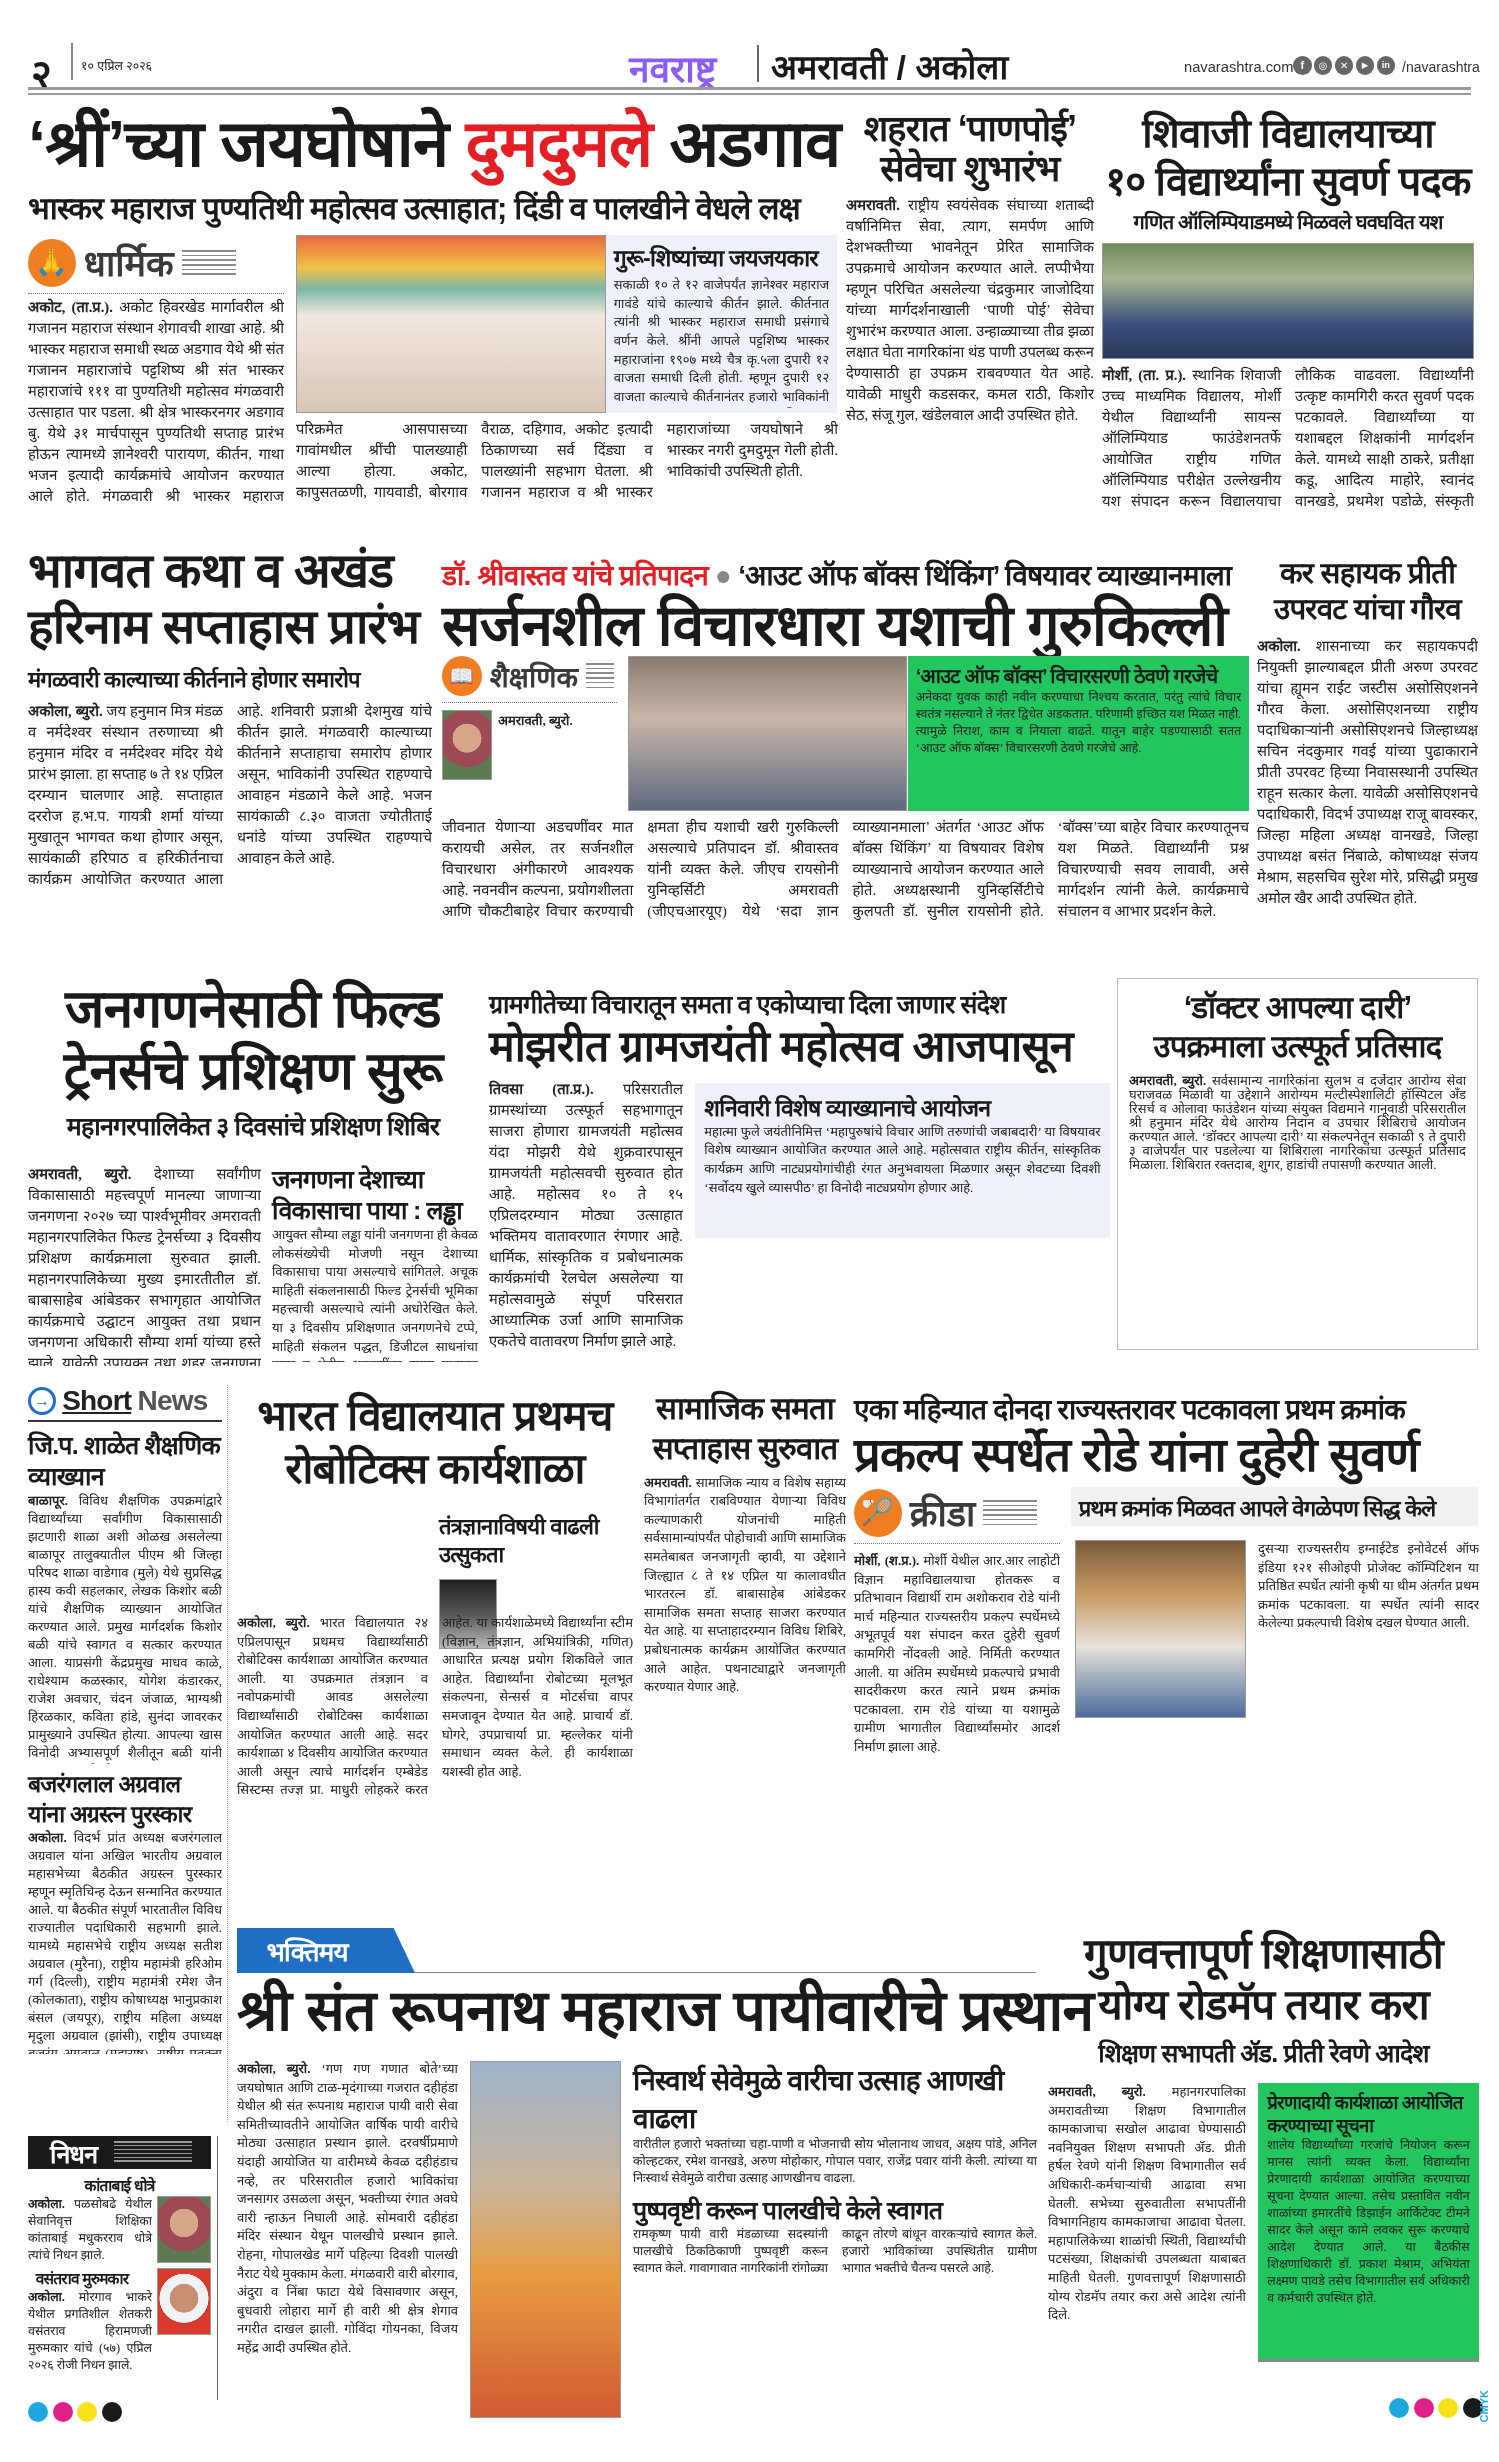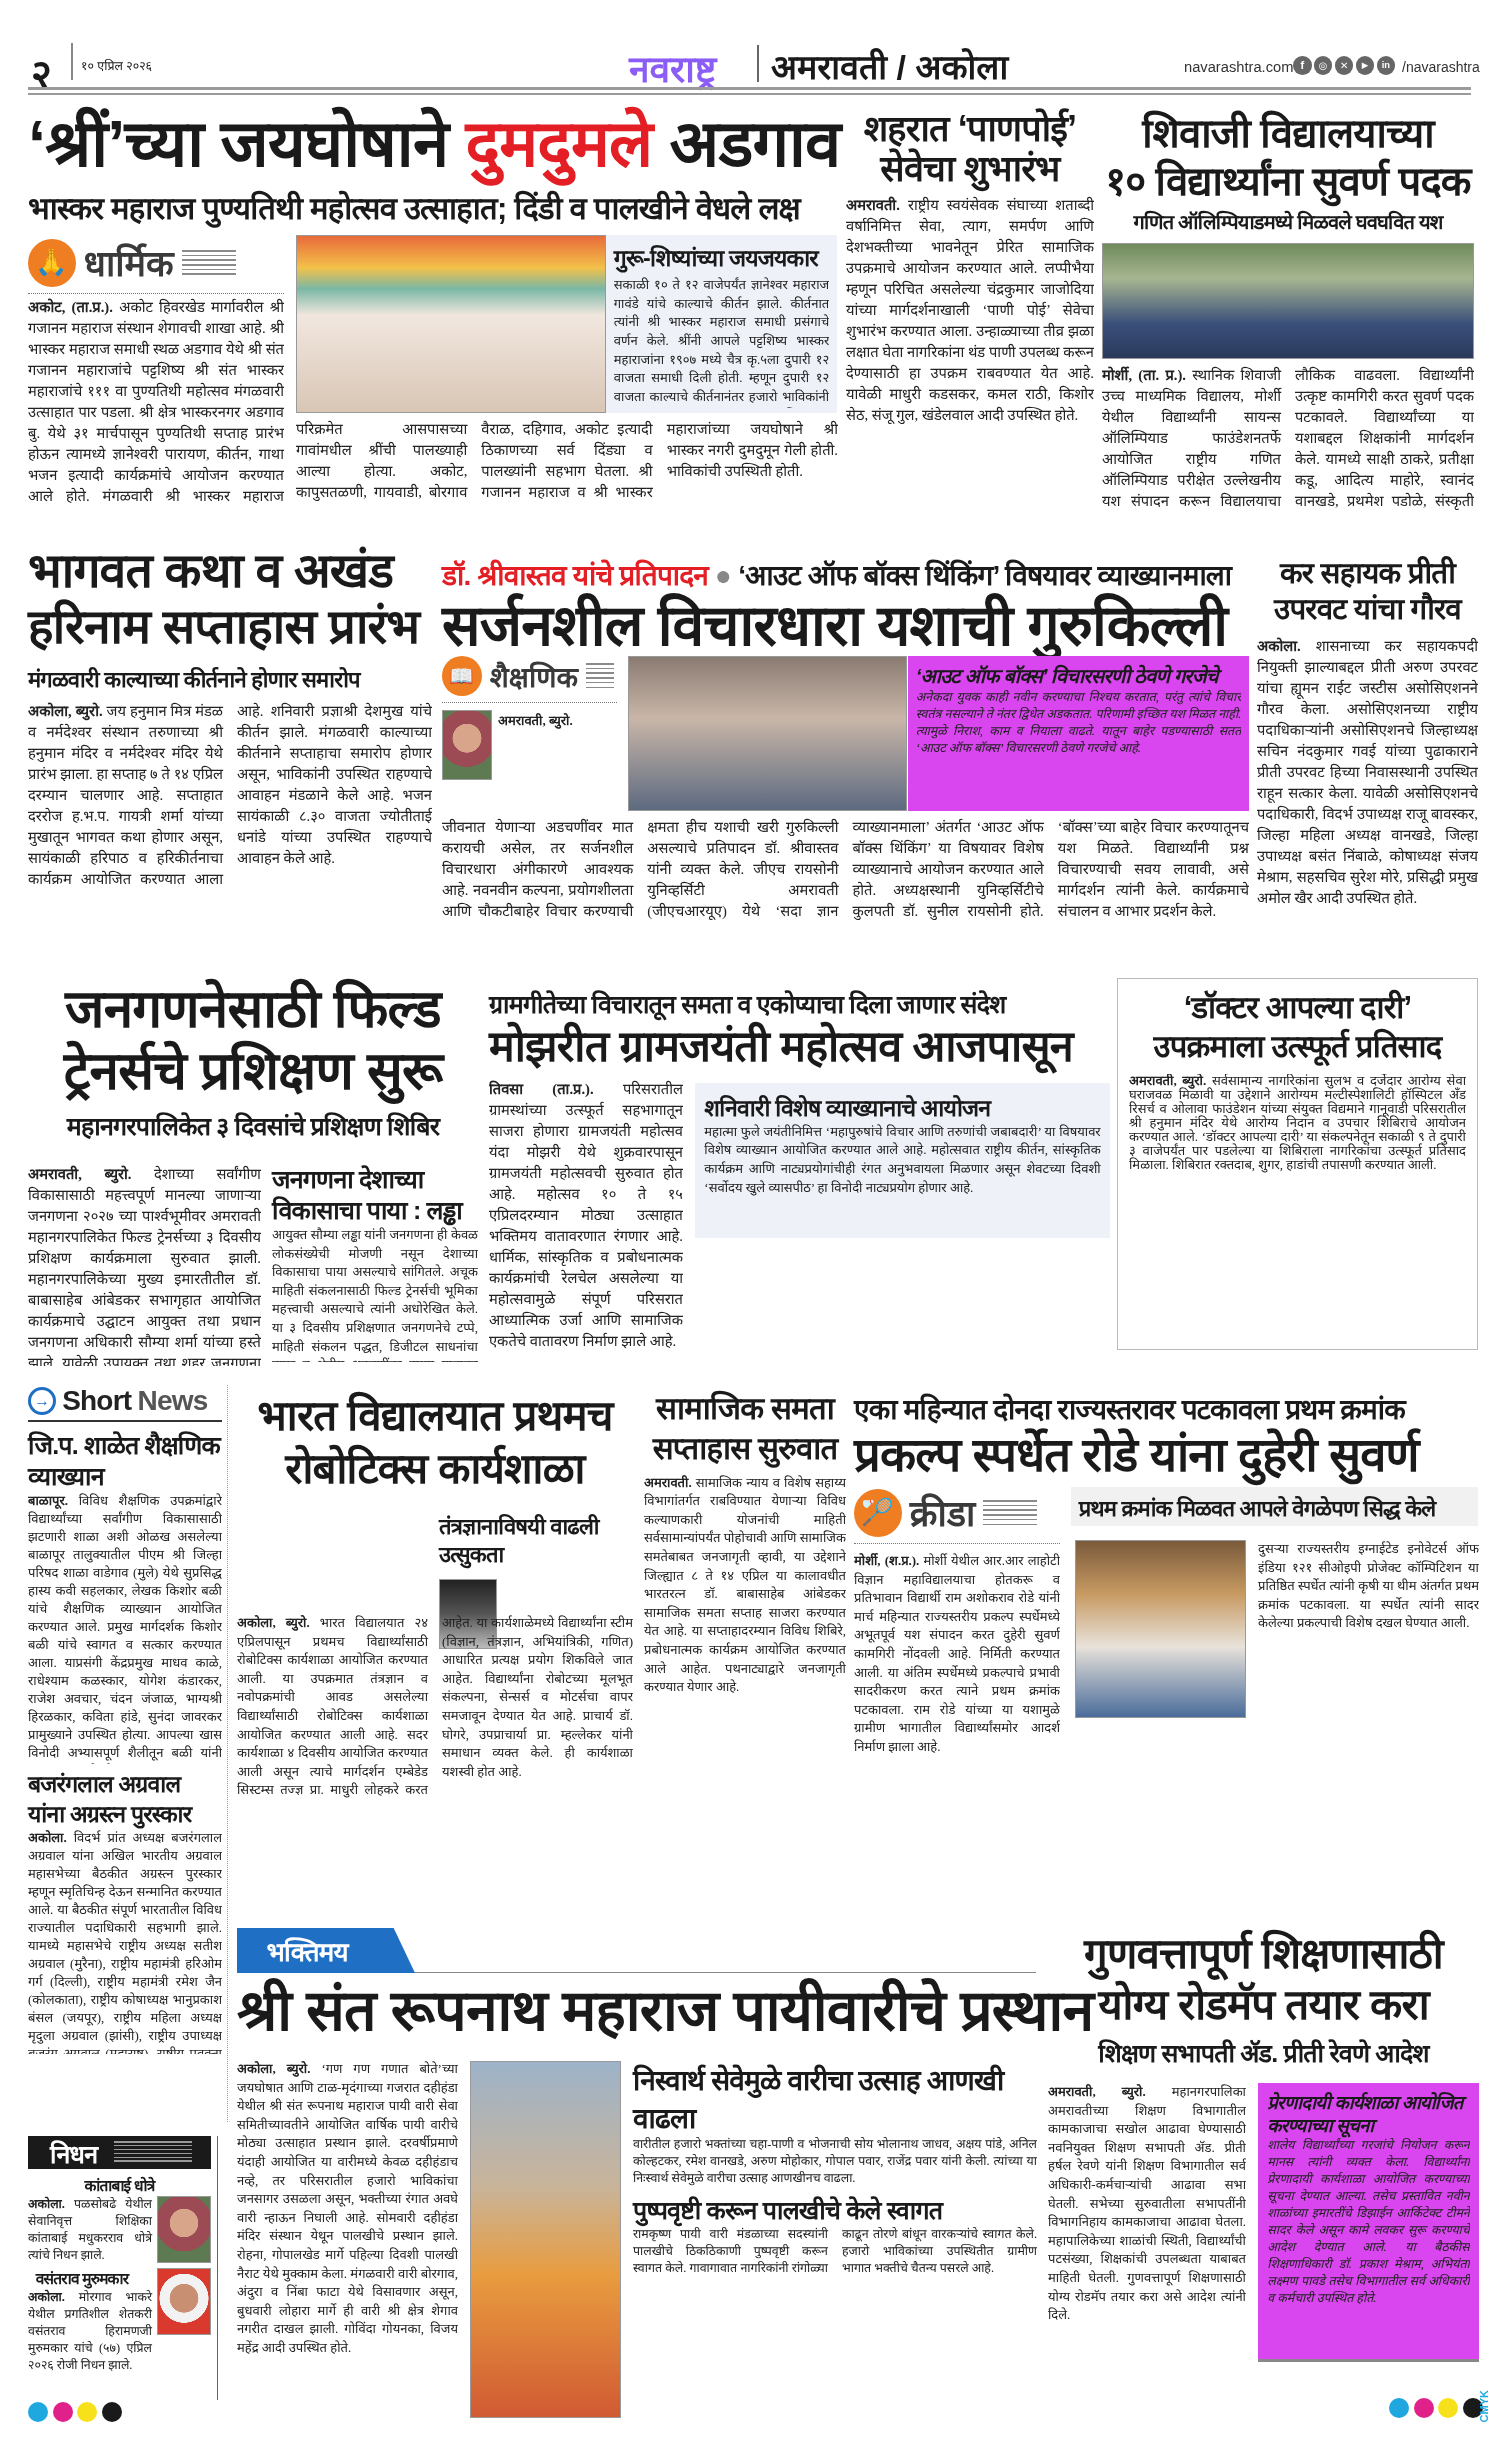--- a/index.html
+++ b/index.html
@@ -22,21 +22,21 @@
   .photo.award { background: linear-gradient(180deg, #7a5a3c 0%, #c79a62 30%, #e8e2da 60%, #4a6c9a 100%); }
   .photo.robot { background: linear-gradient(180deg, #222 0%, #555 50%, #bbb 100%); }
   .section-badge { display: flex; align-items: center; gap: 7.8px; }
   .badge-circle { width: 48px; height: 48px; border-radius: 50%; background: #ef7d22; display: flex; align-items: center; justify-content: center; color: #fff; font-size: 26px; }
   .badge-label { font-size: 36px; font-weight: 700; color: #3a3a3a; }
   .badge-lines { width: 54px; height: 26px; background: repeating-linear-gradient(180deg, #8a8a8a 0 1.6px, transparent 1.6px 4.7px); }
   .dotted-bottom { border-bottom: 1.6px dotted #777; }
   .rule { background: #9a9a9a; }
   .vrule { border-left: 1.6px dotted #999; }
   .shade-blue { background: #eef1f8; }
-  .shade-cream { background: #d946ef; font-style: italic; }
+  .shade-cream { background: #22c55e; }
   .shade-gray { background: #f1f1f1; }
   .cmyk { display: flex; gap: 4.7px; }
   .cmyk span { width: 20px; height: 20px; border-radius: 50%; display: inline-block; }
   .red { color: #e31e24; }
 </style>
 </head>
 <body>
 
 <div class="abs" style="left:0;top:0;width:1499px;height:95px;">
   <div class="abs" style="left:31px;top:45px;font-size:40px;font-weight:700;">२</div>
@@ -172,21 +172,21 @@
   <h2 class="head-font" style="font-size:31px;line-height:39px;text-align:center;">‘डॉक्टर आपल्या दारी’ उपक्रमाला उत्स्फूर्त प्रतिसाद</h2>
   <div class="body-text" style="margin-top:7.8px;font-size:13px;line-height:14px;height:264px;overflow:hidden;">
     <span class="dl">अमरावती, ब्युरो.</span>
     <span>सर्वसामान्य नागरिकांना सुलभ व दर्जेदार आरोग्य सेवा घराजवळ मिळावी या उद्देशाने आरोग्यम मल्टीस्पेशालिटी हॉस्पिटल अँड रिसर्च व ओलावा फाउंडेशन यांच्या संयुक्त विद्यमाने गानूवाडी परिसरातील श्री हनुमान मंदिर येथे आरोग्य निदान व उपचार शिबिराचे आयोजन करण्यात आले. ‘डॉक्टर आपल्या दारी’ या संकल्पनेतून सकाळी ९ ते दुपारी ३ वाजेपर्यंत पार पडलेल्या या शिबिराला नागरिकांचा उत्स्फूर्त प्रतिसाद मिळाला. शिबिरात रक्तदाब, शुगर, हाडांची तपासणी करण्यात आली.</span>
   </div>
 </div>
 
 <div class="abs" style="left:28px;top:1385px;width:194px;height:737px;">
   <div style="display:flex;align-items:center;gap:6.2px;border-bottom:2.3px solid #333;padding-bottom:3.1px;">
     <span style="width:28px;height:28px;border-radius:50%;border:3.9px solid #1f6fc5;color:#1f6fc5;font-weight:700;font-size:15.5px;display:flex;align-items:center;justify-content:center;">→</span>
-    <span class="head-font" style="font-size:28px;color:#222;">Short</span>
+    <span class="head-font" style="font-size:28px;color:#222;text-decoration:underline;">Short</span>
     <span class="head-font" style="font-size:28px;color:#555;">News</span>
   </div>
   <div style="margin-top:7.8px;">
     <div class="head-font" style="font-size:25px;line-height:31px;">जि.प. शाळेत शैक्षणिक व्याख्यान</div>
     <div class="body-text" style="font-size:13px;line-height:18px;height:272px;overflow:hidden;">
       <span class="dl">बाळापूर.</span>
       <span>विविध शैक्षणिक उपक्रमांद्वारे विद्यार्थ्यांच्या सर्वांगीण विकासासाठी झटणारी शाळा अशी ओळख असलेल्या बाळापूर तालुक्यातील पीएम श्री जिल्हा परिषद शाळा वाडेगाव (मुले) येथे सुप्रसिद्ध हास्य कवी सहलकार, लेखक किशोर बळी यांचे शैक्षणिक व्याख्यान आयोजित करण्यात आले. प्रमुख मार्गदर्शक किशोर बळी यांचे स्वागत व सत्कार करण्यात आला. याप्रसंगी केंद्रप्रमुख माधव काळे, राधेश्याम कळस्कार, योगेश कंडारकर, राजेश अवचार, चंदन जंजाळ, भाग्यश्री हिरळकार, कविता हांडे, सुनंदा जावरकर प्रामुख्याने उपस्थित होत्या. आपल्या खास विनोदी अभ्यासपूर्ण शैलीतून बळी यांनी मुलांना मार्गदर्शन करत खळखळून हसविले.</span>
     </div>
   </div>
   <div style="margin-top:6.2px;">

